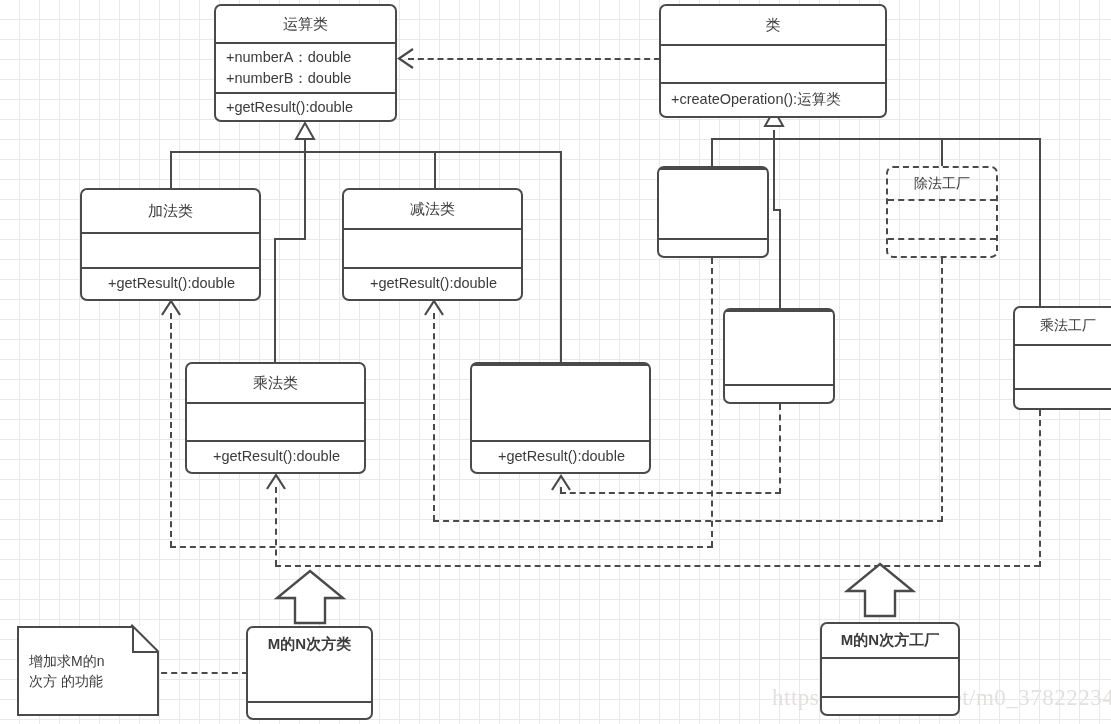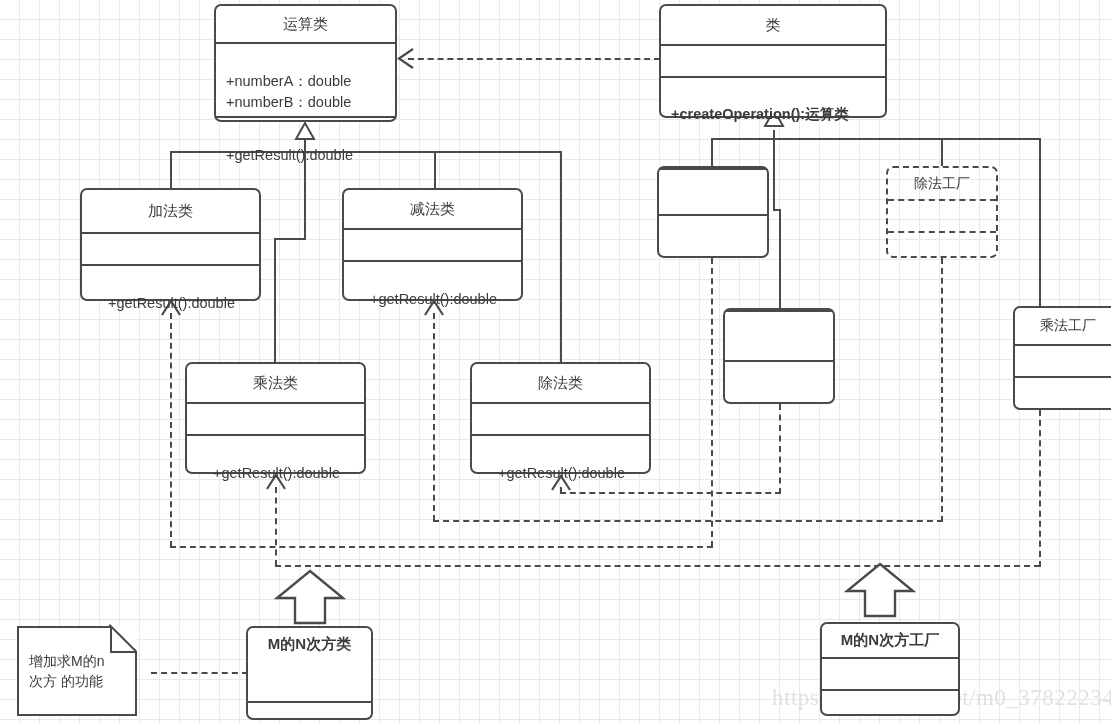--- a/index.html
+++ b/index.html
@@ -42,21 +42,20 @@
     flex: 0 0 auto;
   }
   .uml .sep { height: 0; border-top: 2px solid #4a4a4a; }
   .uml.dashed .sep { border-top: 2px dashed #4a4a4a; }
   .uml .attrs, .uml .ops {
     color: #3b3b3b;
     font-size: 14.5px;
     padding: 3px 8px 3px 10px;
     line-height: 1.45;
     white-space: pre;
-    margin-top: 24px;
   }
   .uml .attrs.empty { flex: 1 1 auto; }
   .uml .ops { text-align: left; }
   .uml .ops.center { text-align: center; }
   .uml .name.bold { font-weight: bold; font-size: 15px; }
 
   
   .note {
     position: absolute;
     z-index: 5;
@@ -228,21 +227,21 @@
 +numberB：double</div>
     <div class="sep"></div>
     <div class="ops">+getResult():double</div>
   </div>
 
   <div class="uml" style="left:659px; top:4px; width:228px; height:114px;">
     <div class="name" style="height:38px;">类</div>
     <div class="sep"></div>
     <div class="attrs empty"></div>
     <div class="sep"></div>
-    <div class="ops" style="height:24px; display:flex; align-items:center;font-weight:bold;">+createOperation():运算类</div>
+    <div class="ops" style="height:32px; display:flex; align-items:center;">+createOperation():运算类</div>
   </div>
 
   <div class="uml" style="left:80px; top:188px; width:181px; height:113px;">
     <div class="name" style="height:42px;">加法类</div>
     <div class="sep"></div>
     <div class="attrs empty"></div>
     <div class="sep"></div>
     <div class="ops center" style="height:30px; display:flex; align-items:center; justify-content:center;">+getResult():double</div>
   </div>
 
@@ -256,21 +255,20 @@
 
   <div class="uml" style="left:185px; top:362px; width:181px; height:112px;">
     <div class="name" style="height:38px;">乘法类</div>
     <div class="sep"></div>
     <div class="attrs empty"></div>
     <div class="sep"></div>
     <div class="ops center" style="height:30px; display:flex; align-items:center; justify-content:center;">+getResult():double</div>
   </div>
 
   <div class="uml" style="left:470px; top:362px; width:181px; height:112px;">
-    <div class="name" style="height:38px;">除法类</div>
     <div class="sep"></div>
     <div class="attrs empty"></div>
     <div class="sep"></div>
     <div class="ops center" style="height:30px; display:flex; align-items:center; justify-content:center;">+getResult():double</div>
   </div>
 
   <div class="uml" style="left:657px; top:166px; width:112px; height:92px;">
     <div class="sep"></div>
     <div class="attrs empty"></div>
     <div class="sep"></div>
@@ -309,21 +307,21 @@
   </div>
 
   <div class="uml" style="left:820px; top:622px; width:140px; height:94px;">
     <div class="name bold" style="height:33px;">M的N次方工厂</div>
     <div class="sep"></div>
     <div class="attrs empty"></div>
     <div class="sep"></div>
     <div class="ops" style="height:16px;"></div>
   </div>
 
-  <div class="note" style="left:17px; top:626px; width:120px; height:90px;">
+  <div class="note" style="left:17px; top:626px; width:142px; height:90px;">
     <div class="body"></div>
     <div class="fold"></div>
     <div class="txt">增加求M的n
 次方 的功能</div>
   </div>
 
   <div class="watermark" style="left:772px; top:685px;">https://blog.csdn.net/m0_37822234</div>
 
 </div>
 

